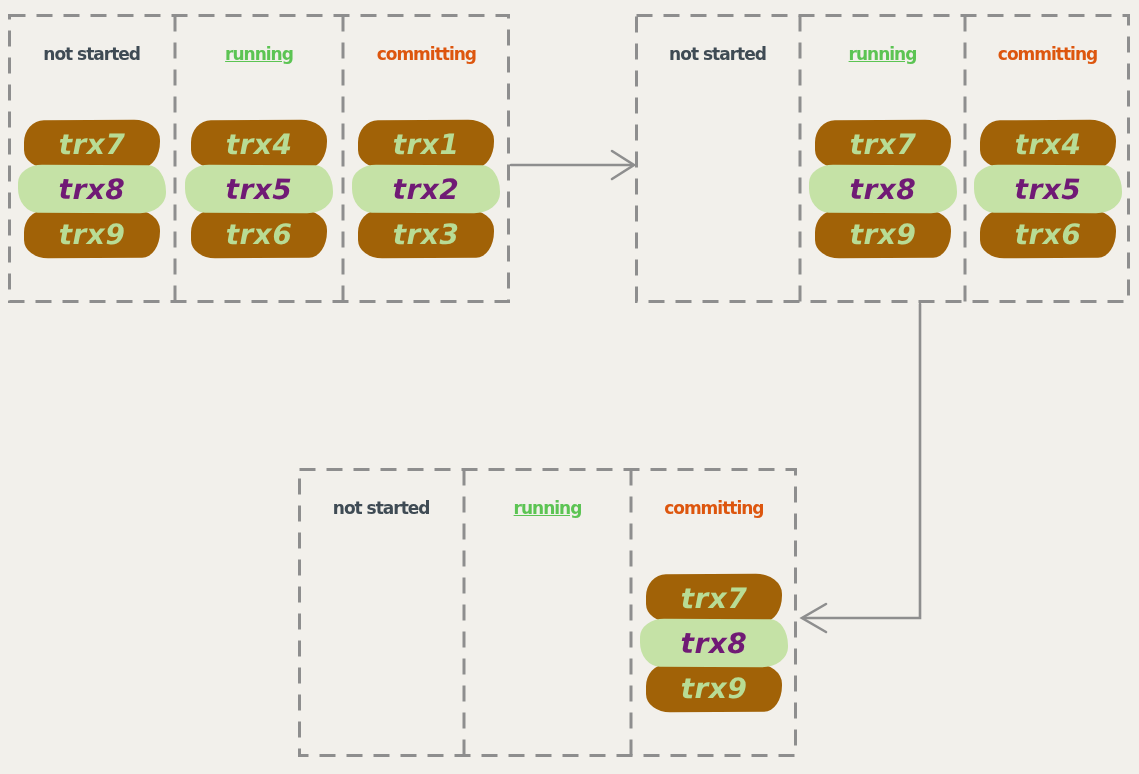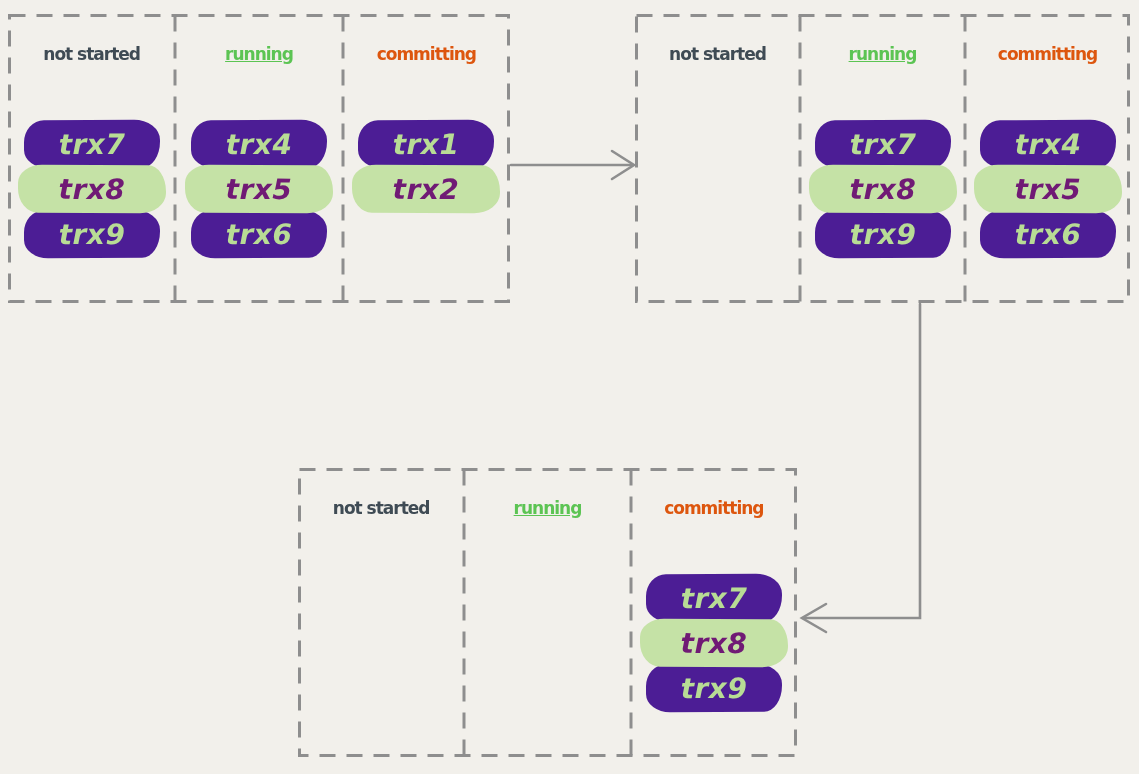--- a/index.html
+++ b/index.html
@@ -77,21 +77,21 @@
     height: 48px;
     display: flex;
     align-items: center;
     justify-content: center;
     font-size: 28px;
     font-weight: bold;
     font-style: italic;
     letter-spacing: 0.5px;
   }
   .pill.dark {
-    background: #4c1d95;
+    background: #a16207;
     color: #B8DC95;
     border-radius: 20px 26px 18px 24px / 22px 20px 26px 18px;
     transform: rotate(-0.3deg);
     text-align: center;
   }
   .pill.light {
     background: #C5E2A6;
     color: #701a75;
     width: 148px;
     margin: -3px 0;
@@ -145,20 +145,21 @@
         <div class="pill dark">trx4</div>
         <div class="pill light">trx5</div>
         <div class="pill dark">trx6</div>
       </div>
     </div>
     <div class="col">
       <div class="col-label label-committing" style="color: rgb(221, 86, 14);">committing</div>
       <div class="stack">
         <div class="pill dark">trx1</div>
         <div class="pill light">trx2</div>
+        <div class="pill dark">trx3</div>
       </div>
     </div>
   </section>
 
   <section class="panel" id="panel-2">
     <div class="col">
       <div class="col-label label-not-started" style="color: rgb(63, 75, 84);">not started</div>
     </div>
     <div class="col">
       <div class="col-label label-running" style="color: rgb(92, 196, 83);">running</div>

